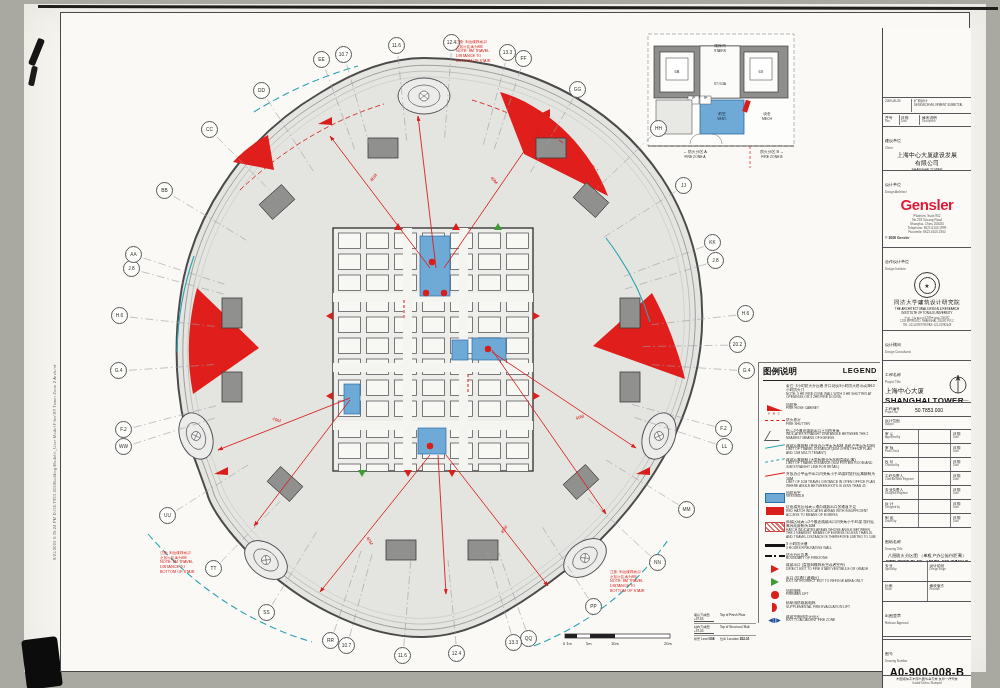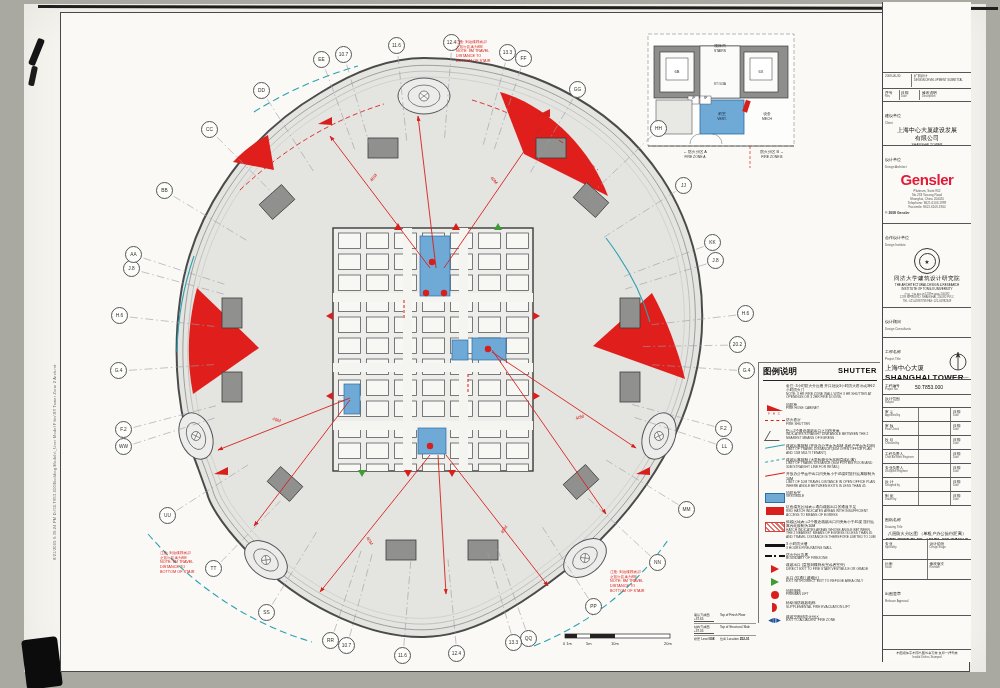--- a/index.html
+++ b/index.html
@@ -50,21 +50,21 @@
   .ss-redfill{width:18px;height:8px;background:#d81f1c;}
   .ss-redhatch{width:18px;height:8px;border:.7px solid #c44;background:repeating-linear-gradient(45deg,#fff 0 1.8px,#e4736f 1.8px 3.4px);}
   .ss-wall{width:20px;height:3px;background:#141414;}
   .ss-boundary{width:20px;height:2.4px;background:repeating-linear-gradient(90deg,#141414 0 7px,transparent 7px 9.5px,#141414 9.5px 11.5px,transparent 11.5px 14px);}
   .ss-exitred{width:0;height:0;border-left:8px solid #d81f1c;border-top:4.5px solid transparent;border-bottom:4.5px solid transparent;}
   .ss-exitgreen{width:0;height:0;border-left:8px solid #3f9b35;border-top:4.5px solid transparent;border-bottom:4.5px solid transparent;}
   .ss-fireman{width:8px;height:8px;border-radius:50%;background:#d81f1c;}
   .ss-supp{width:4.5px;height:9px;background:#d81f1c;border-radius:0 9px 9px 0;}
   .ss-adjacent{color:#1f4f9c;font-size:6px;line-height:1;}
   
-  .titleblock{position:absolute;left:882px;top:2px;width:89px;height:660px;border-left:1px solid #44444a;box-sizing:border-box;display:flex;flex-direction:column;background:#fbfaf6;}
+  .titleblock{position:absolute;left:882px;top:28px;width:89px;height:660px;border-left:1px solid #44444a;box-sizing:border-box;display:flex;flex-direction:column;background:#fbfaf6;}
   .tb-empty{height:70px;}
   .tb-row{border-top:.8px solid #55555a;box-sizing:border-box;padding:1px 2px;position:relative;overflow:hidden;}
   .tb-hd .zh{font-size:4px;color:#222;}
   .tb-hd .en{font-size:3px;color:#555;display:block;}
   .t-c{text-align:center;}
   .cl-zh{font-size:6px;color:#111;line-height:1.25;}
   .cl-en{font-size:3.4px;color:#333;line-height:1.2;margin-top:1px;}
   .gensler{font-size:15px;font-weight:bold;color:#e31937;letter-spacing:-.4px;text-align:center;margin:2px 0 1px;}
   .g-addr{font-size:3.1px;color:#555;text-align:center;line-height:1.3;}
   .g-copy{font-size:3.4px;font-weight:bold;color:#333;margin-top:2px;}
@@ -429,21 +429,21 @@
     </div>
     <div class="li-row" style="border-bottom:none;">
       <div class="li-l"><span>楼层</span> <span>Level</span> <b>008</b></div>
       <div class="li-r"><span>位置</span> <span>Location</span> <b>Z02-01</b></div>
     </div>
   </div>
 
   <div class="legend">
     <div class="lg-head">
       <span class="lg-title-zh">图例说明</span>
-      <span class="lg-title-en">SHUTTER</span>
+      <span class="lg-title-en">LEGEND</span>
     </div>
     <div class="lg-items" id="legend-items">
         <div class="lg-row">
           <div class="sym"></div>
           <div class="lg-txt">
             <div class="lg-zh">备注: 3小时防火分区墙 开口处设3小时防火卷帘或3樘2小时防火门</div>
             <div class="lg-en">NOTE: 3 HR FIRE ZONE WALL WITH 3 HR SHUTTER AT OPENINGS OR 3 2HR FIRE DOORS.</div>
           </div>
         </div>
         <div class="lg-row">
@@ -799,19 +799,23 @@
           <span class="ap-en">Revision</span>
       </div>
     </div>
 
     <div class="tb-row" style="height:36px;">
       <div class="tb-hd"><span class="zh">出图签章</span><span class="en">Release Approval</span></div>
     </div>
 
     <div class="tb-row grow"></div>
 
+    <div class="tb-row" style="height:36px;">
+      <div class="tb-hd"><span class="zh">图号</span><span class="en">Drawing Number</span></div>
+      <div class="dwgno">A0-900-008-B</div>
+    </div>
 
     <div class="tb-row" style="height:13px;">
       <div class="valid-zh">本图须加盖本院出图签章有效 复印一律无效</div>
       <div class="valid-en">Invalid Unless Stamped</div>
     </div>
   </div>
 </div>
 
 </body></html>

